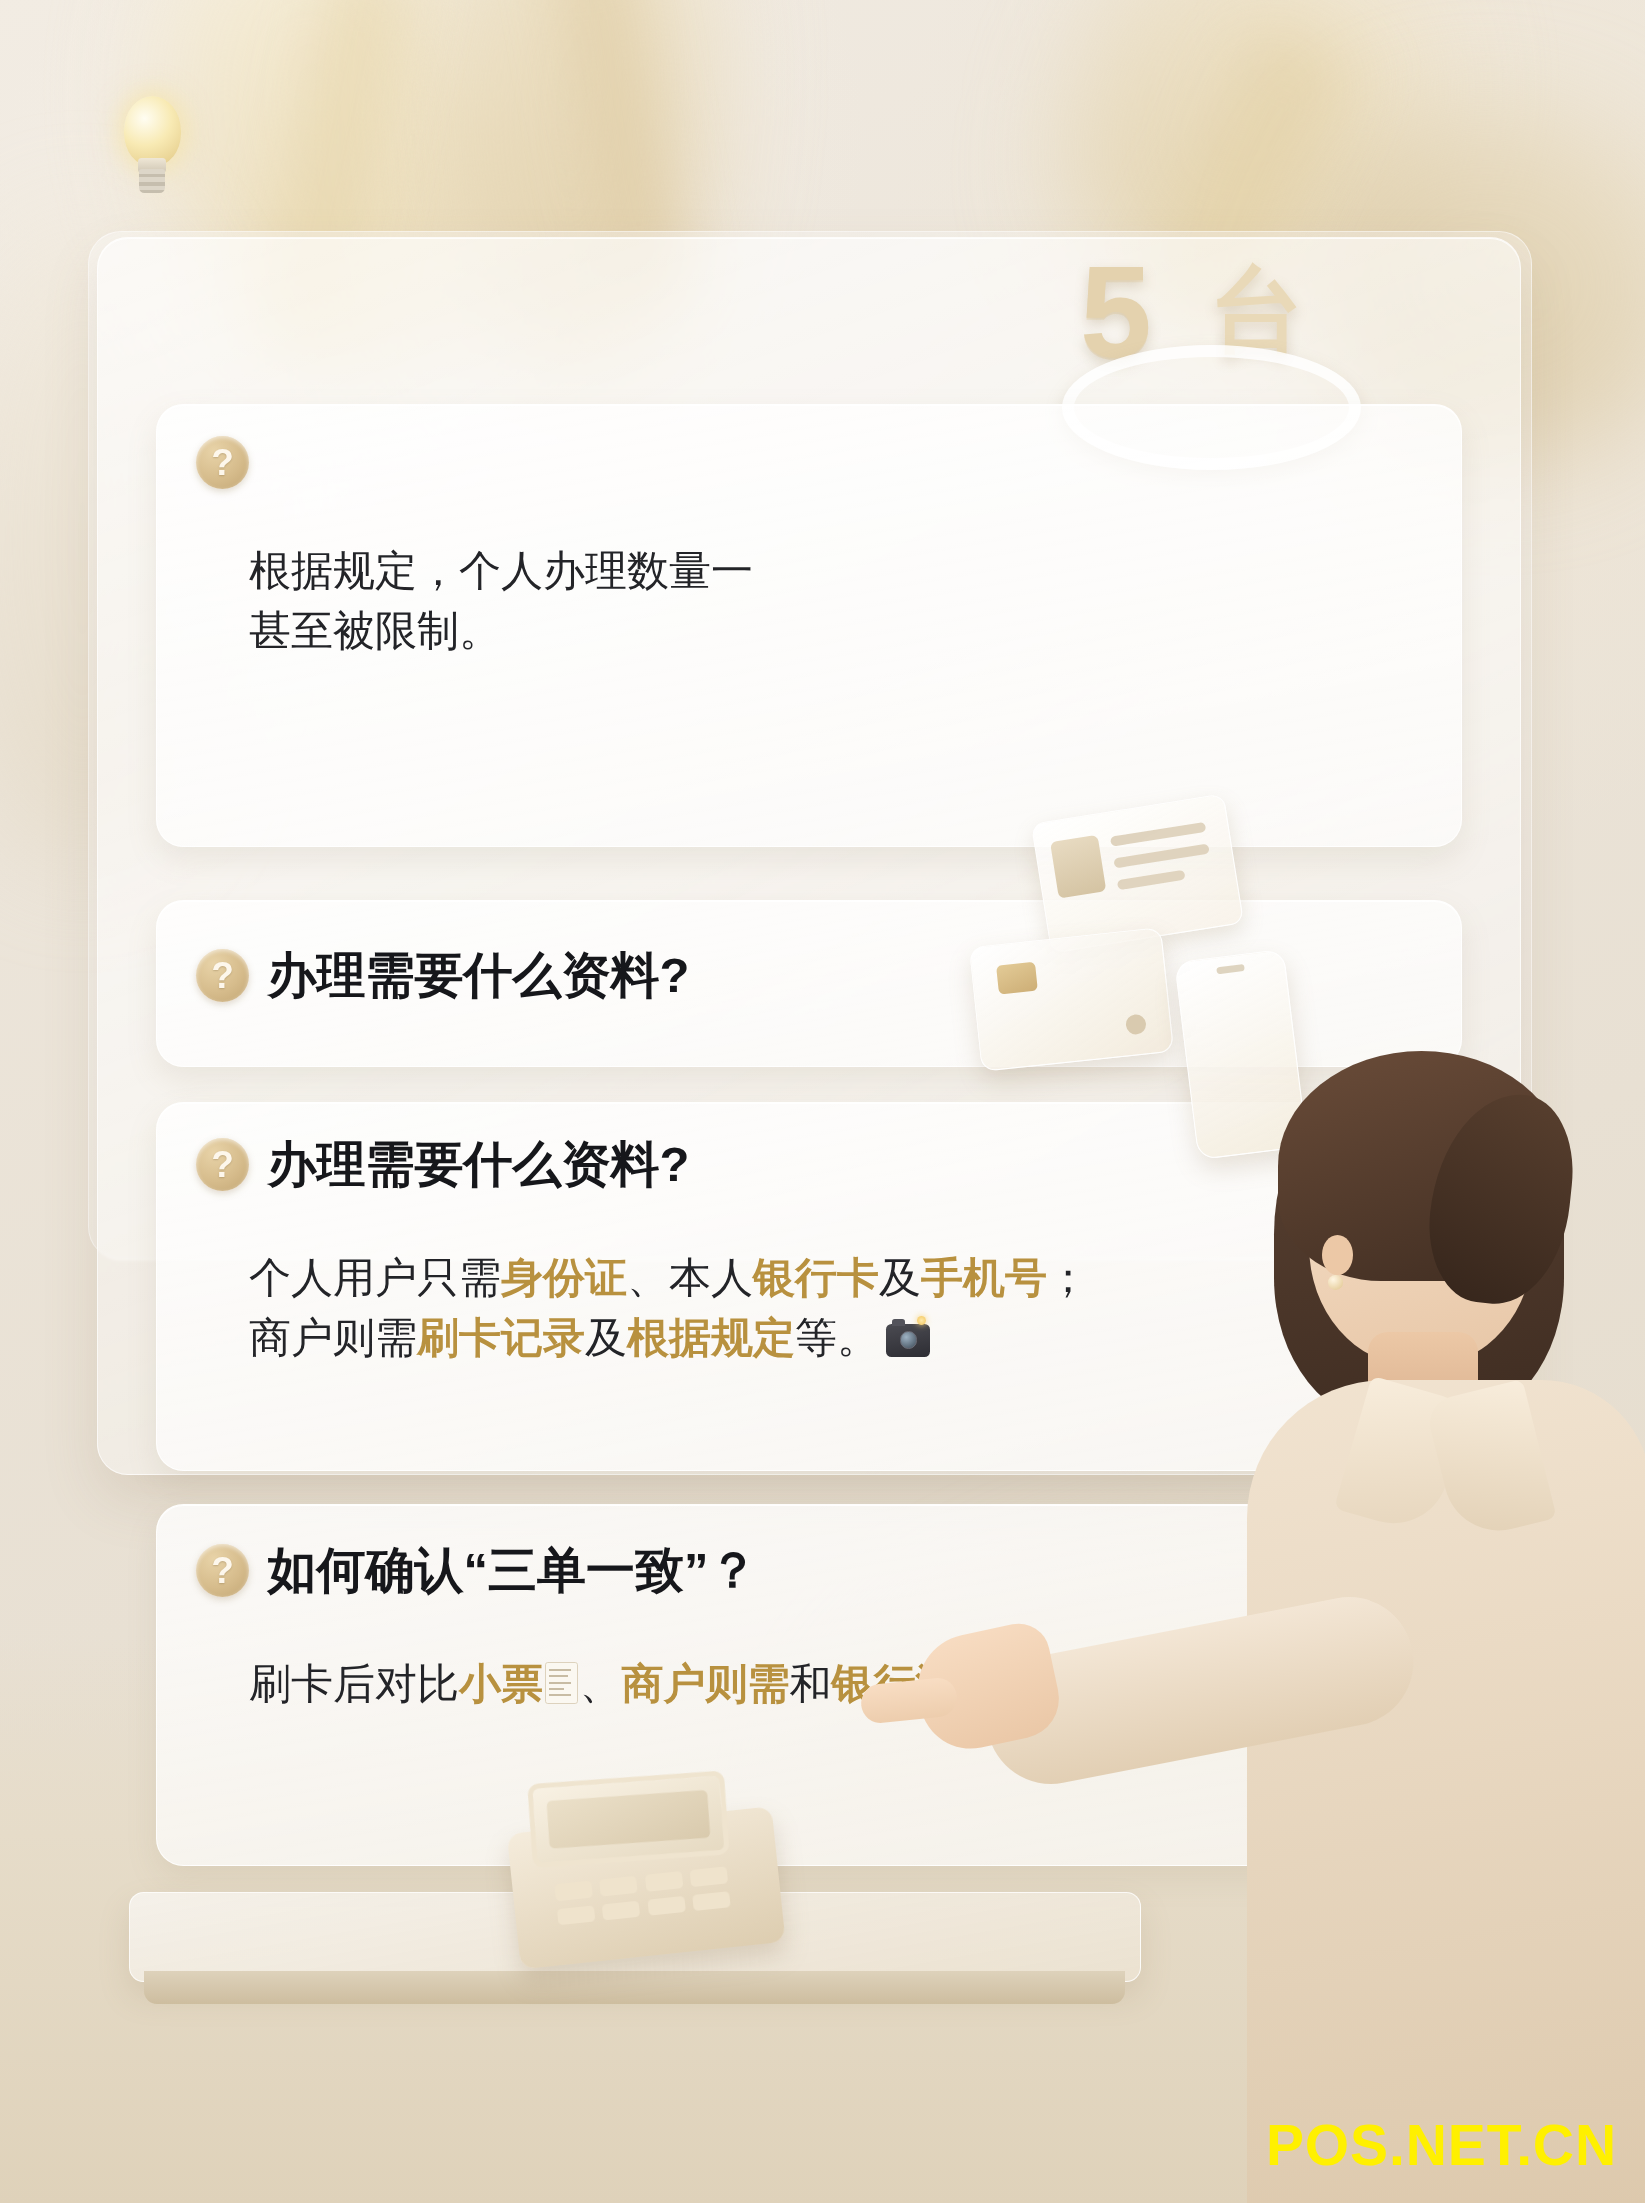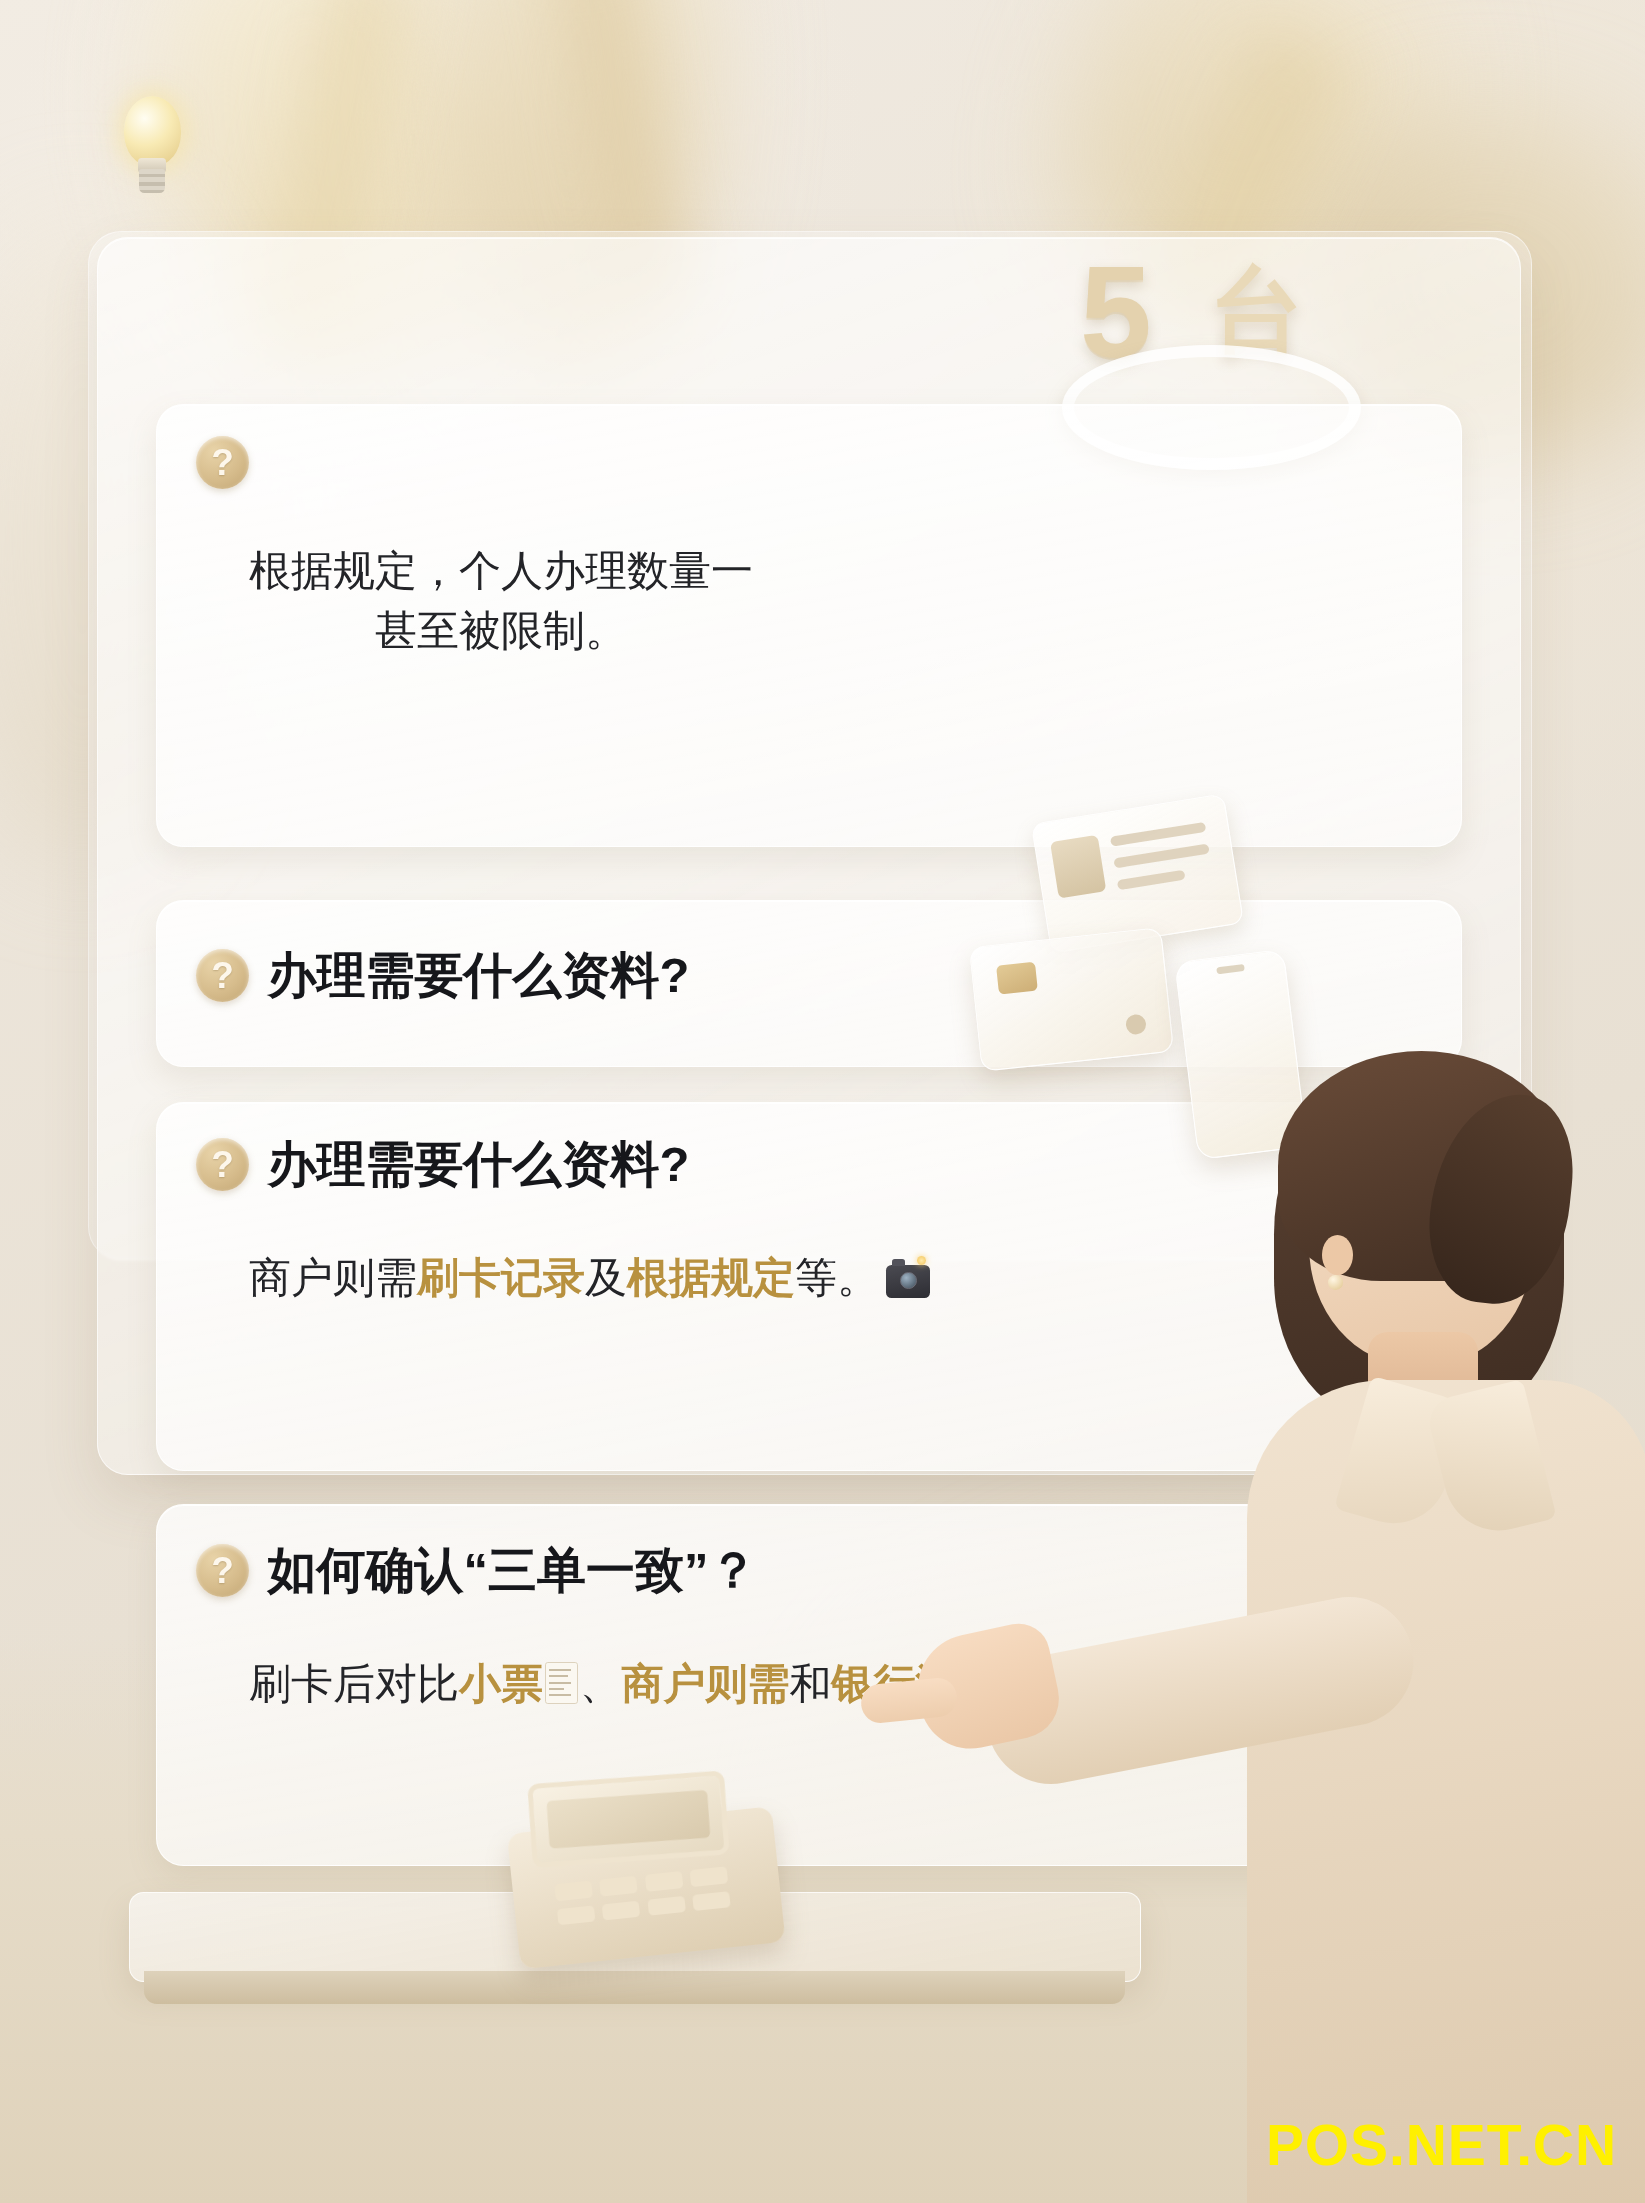--- a/index.html
+++ b/index.html
@@ -81,21 +81,21 @@
     display:flex;align-items:center;justify-content:center;}
   .q-badge span{font-size:37px;font-weight:700;color:#fdf7ec;line-height:1;
     text-shadow:0 0.9px 1.8px rgba(130,105,65,.35);}
   .q-text{position:relative;font-size:49px;font-weight:700;color:#16171b;white-space:nowrap;
     line-height:1.1;letter-spacing:0px;}
   .q-text::before{content:"";position:absolute;left:-5.5px;right:-7.3px;bottom:1.8px;height:22px;
     background:rgba(226,206,170,.62);border-radius:2.8px;z-index:-1;}
 
   .a-text{position:absolute;font-size:42px;line-height:1.42;color:#232428;font-weight:500;
     letter-spacing:0px;white-space:nowrap;}
-  .a-text div{white-space:nowrap;text-align:center;}
+  .a-text div{white-space:nowrap;}
   .hl{color:#b8913f;font-weight:700;position:relative;}
   .hl::before{content:"";position:absolute;left:-2.8px;right:-2.8px;bottom:-0.9px;height:20px;
     background:rgba(234,214,176,.58);border-radius:2.8px;z-index:-1;}
 
   
   .prop{position:absolute;}
   .five-wrap{left:1047px;top:246px;width:303px;height:220px;}
   .five-ring{position:absolute;left:14.7px;top:99px;width:275px;height:101px;border-radius:50%;
     border:12px solid rgba(255,255,255,.82);box-shadow:0 7.3px 18.4px rgba(160,140,105,.22);
     background:transparent;}
@@ -246,20 +246,21 @@
 </div>
 
 <div class="card" style="left:156px;top:1102px;width:1304px;height:367px;">
   <div class="q-row" style="left:39px;top:35px;">
     <div class="q-badge">
         <span>?</span>
       </div>
     <div class="q-text">办理需要什么资料?</div>
   </div>
   <div class="a-text" style="left:92px;top:145px;">
+      <div><span>个人用户只需</span><span class="hl">身份证</span><span>、本人</span><span class="hl">银行卡</span><span>及</span><span class="hl">手机号</span><span>；</span></div>
       <div><span>商户则需</span><span class="hl">刷卡记录</span><span>及</span><span class="hl">根据规定</span><span>等。</span><span class="camera"><span class="flash"></span></span></div>
     </div>
 </div>
 
 <div class="card" style="left:156px;top:1504px;width:1304px;height:360px;">
   <div class="q-row" style="left:39px;top:39px;">
     <div class="q-badge">
         <span>?</span>
       </div>
     <div class="q-text">如何确认“三单一致”？</div>

